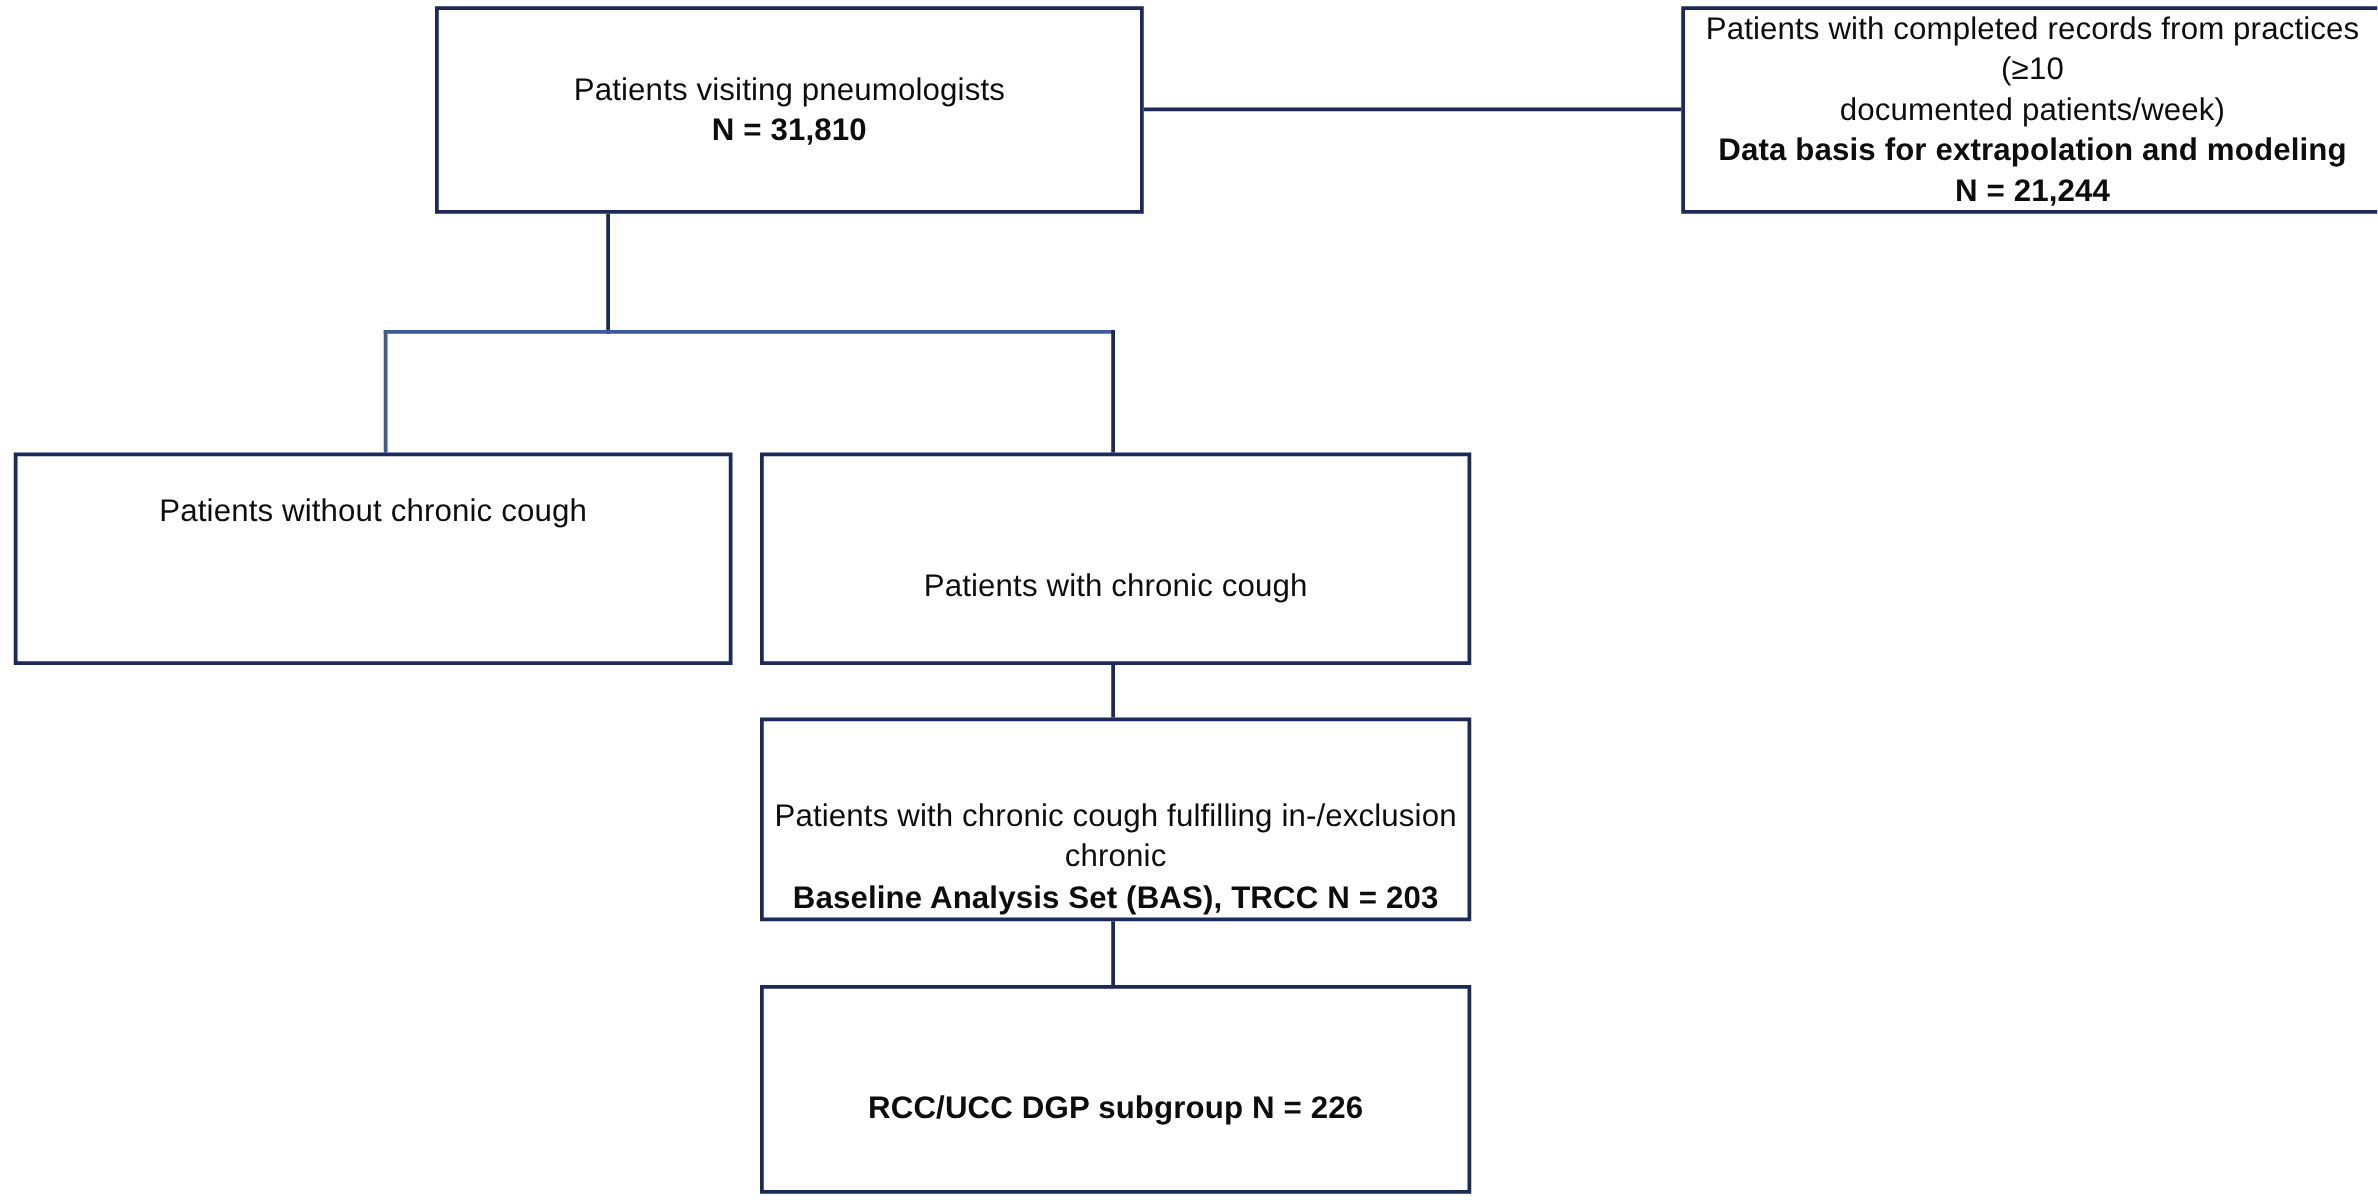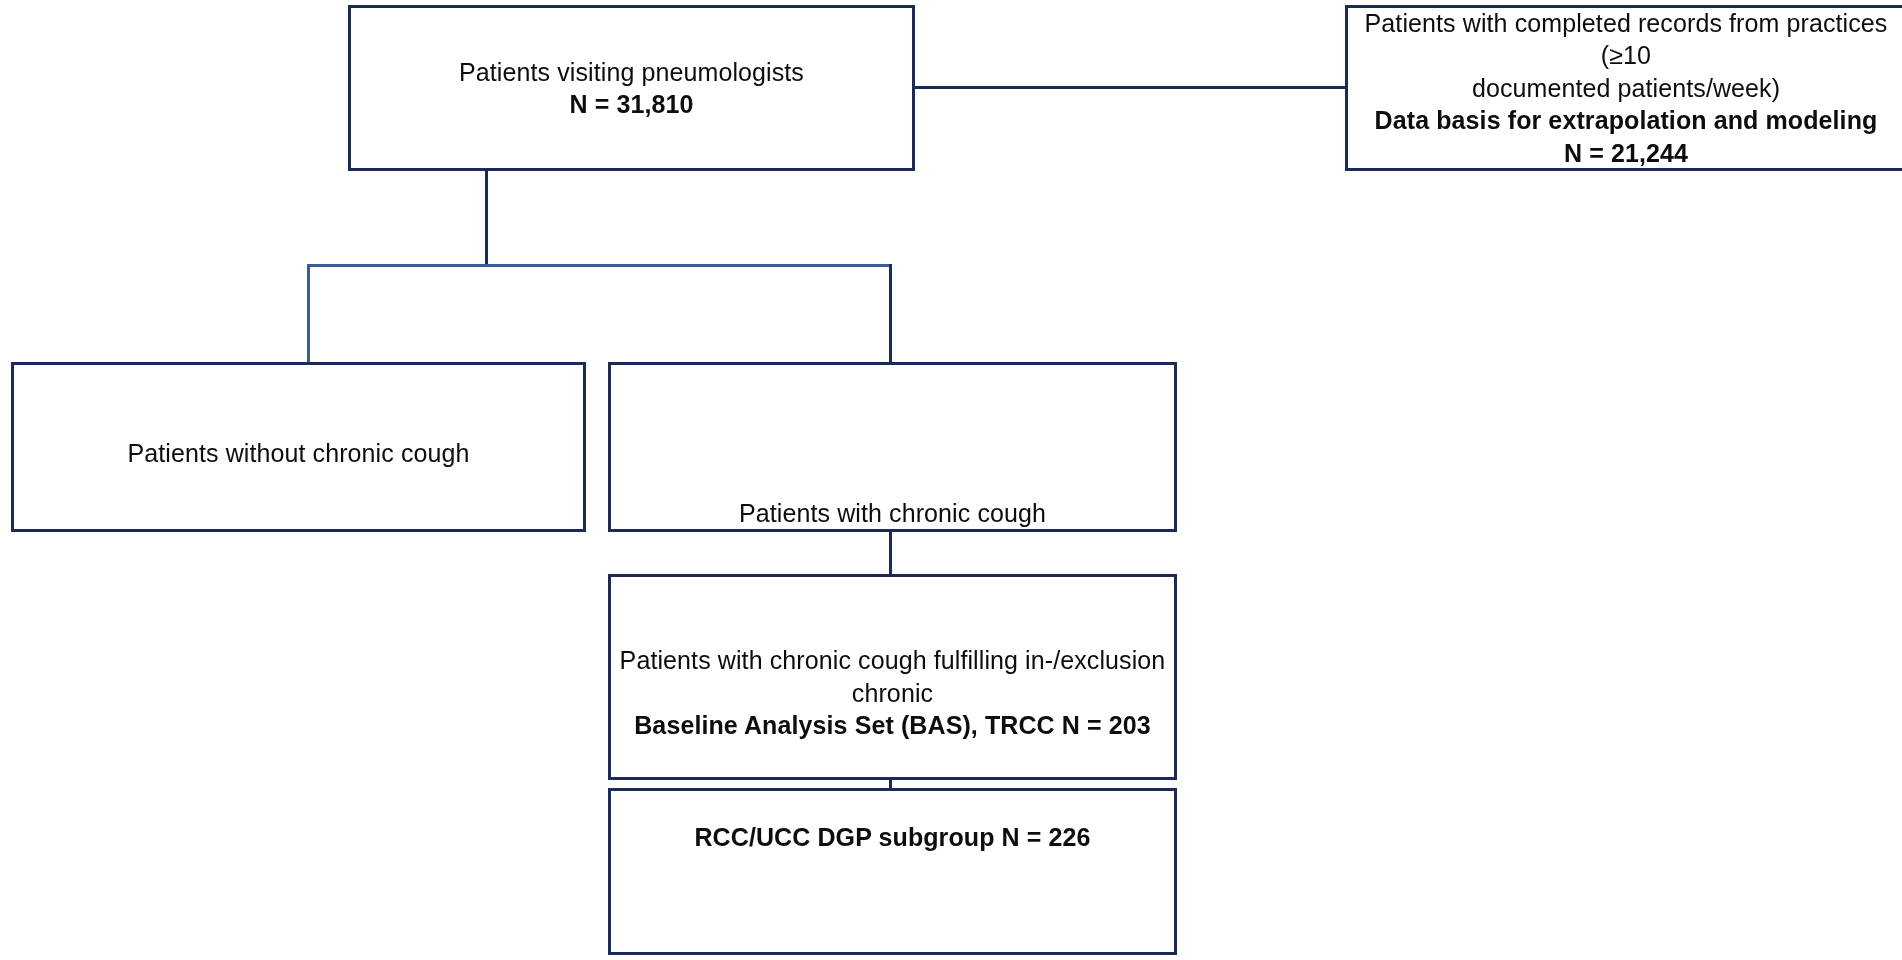--- a/index.html
+++ b/index.html
@@ -44,27 +44,27 @@
   }
   .node .ln.b {
     font-weight: 700;
   }
 
   
   #node-top      { left: 313px; top: 5px;   width: 567px; height: 166px; margin-left: 35px; }
   #node-records  { left: 1345px; top: 5px;  width: 562px; height: 166px;
                    border-right-width: 3px; }
   #node-nocough  { left: 11px;  top: 362px; width: 575px; height: 170px;
-                   justify-content: flex-start; padding-top: 72px; }
+                   justify-content: flex-start; padding-top: 28px; }
   #node-cough    { left: 608px; top: 362px; width: 569px; height: 170px;
-                   justify-content: flex-end; padding-top: 44px; }
-  #node-bas      { left: 608px; top: 574px; width: 569px; height: 206px;
-                   justify-content: center; padding-top: 32px; }
+                   justify-content: center; padding-top: 44px; }
+  #node-bas      { left: 608px; top: 574px; width: 569px; height: 163px;
+                   justify-content: flex-end; padding-top: 32px; }
   #node-subgroup { left: 608px; top: 788px; width: 569px; height: 167px;
-                   justify-content: flex-start; padding-top: 30px; }
+                   justify-content: center; padding-top: 30px; }
 
   
   .conn {
     position: absolute;
     background: #1b2a58;
     z-index: 1;
   }
   .conn.light { background: #3c5a96; }
 
   

